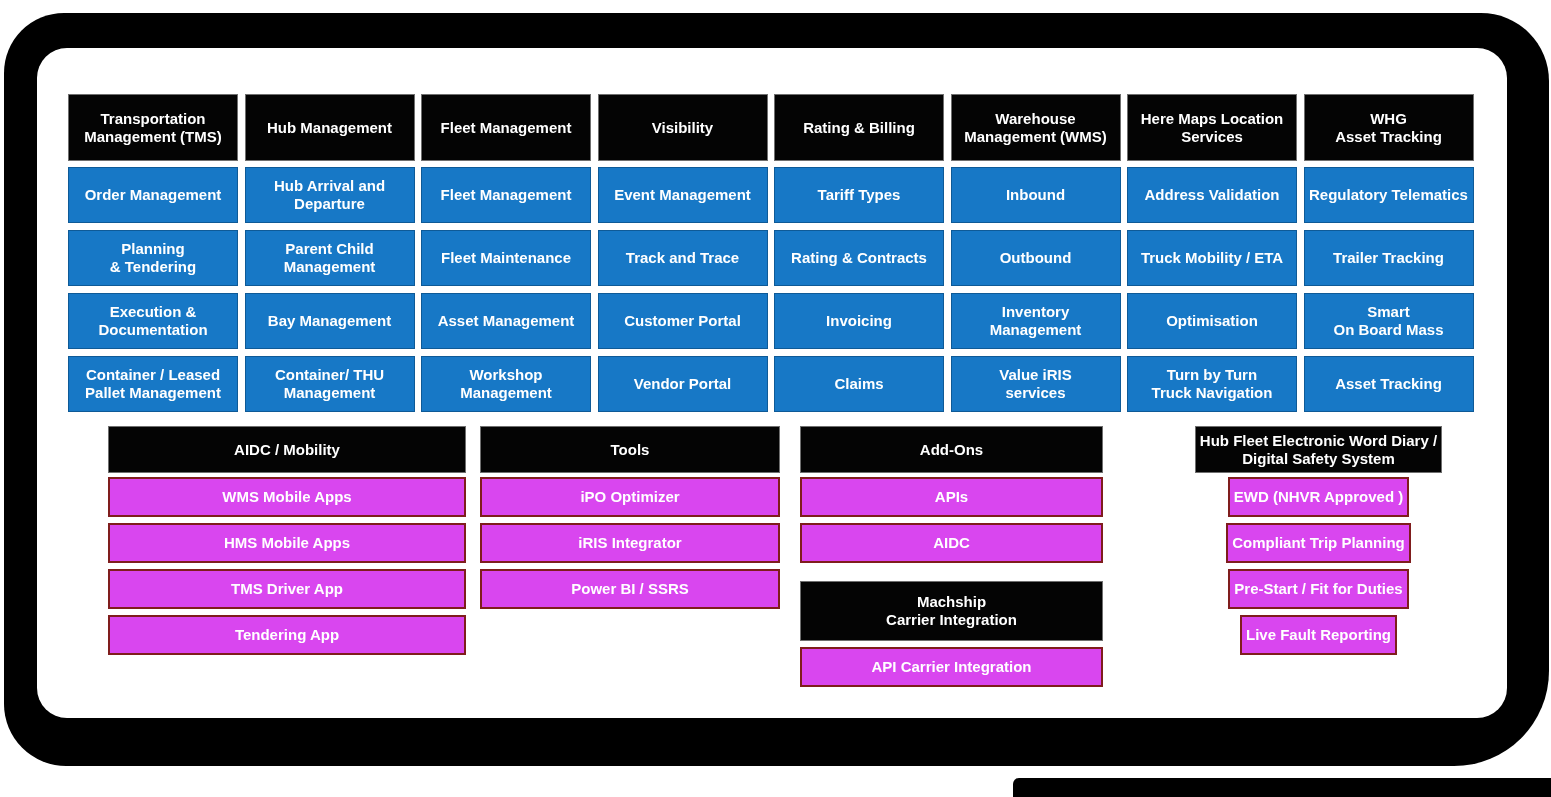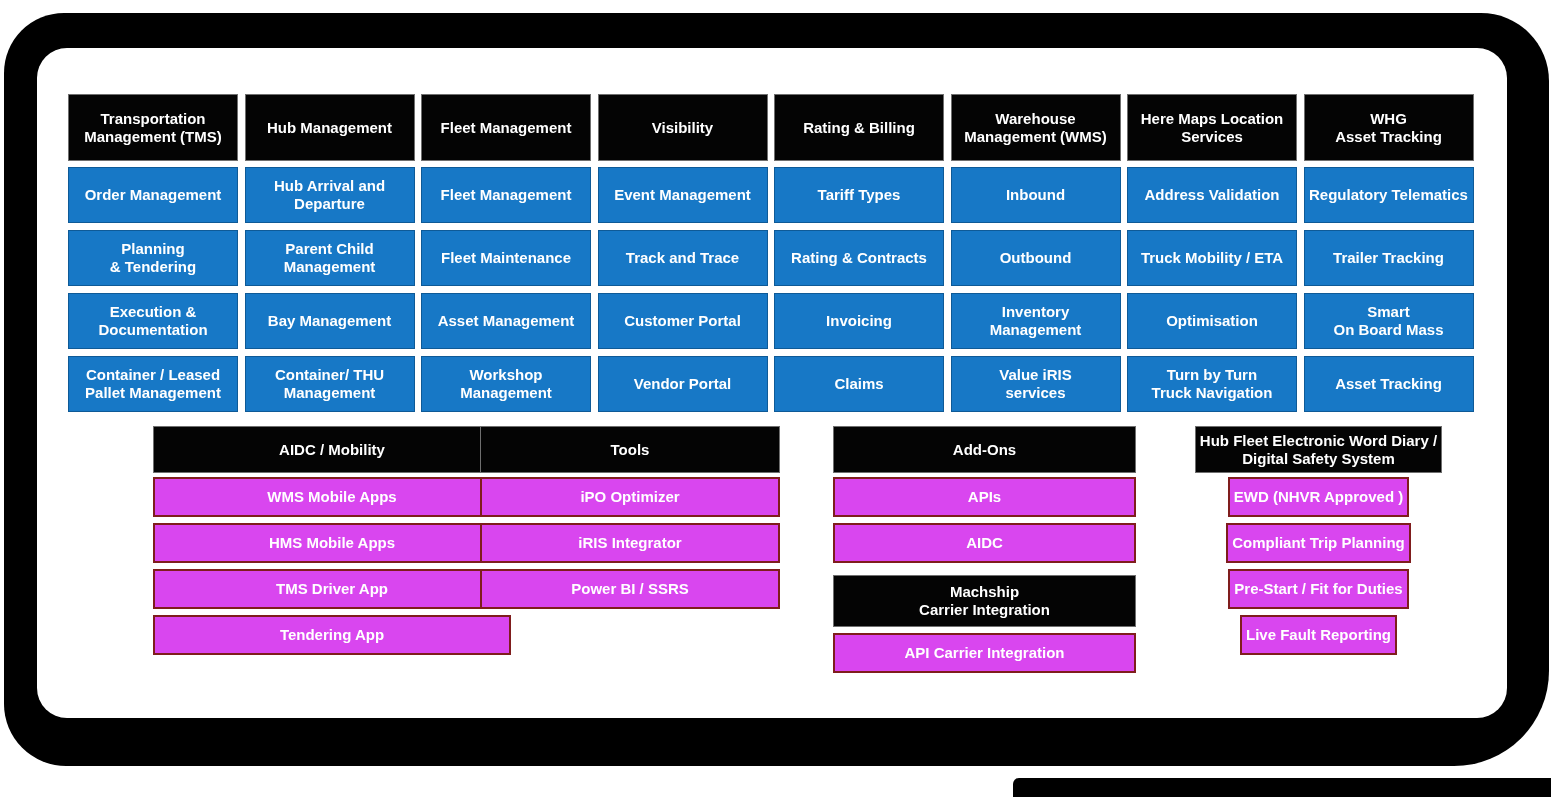--- a/index.html
+++ b/index.html
@@ -18,26 +18,26 @@
   .top-grid{position:absolute;left:68px;top:94px;display:flex;gap:6.5px;align-items:center;}
   .tcol{width:170px;display:flex;flex-direction:column;}
   .box{
     display:flex;align-items:center;justify-content:center;text-align:center;
     box-sizing:border-box;color:#fff;font-size:15px;font-weight:bold;
     line-height:1.2;white-space:pre-line;padding:0 4px;
   }
   .hdr{height:67px;margin-bottom:6px;background:#040404;border:1px solid #6f6f6f;}
   .cell{height:56px;margin-bottom:7px;background:#1778c6;border:1px solid #0e5a97;}
   .bgroup{position:absolute;top:426px;display:flex;flex-direction:column;}
-  #g-aidc{left:108px;width:358px;margin-left:45px;}
+  #g-aidc{left:108px;width:358px;}
   #g-tools{left:480px;width:300px;}
-  #g-addons{left:833px;width:303px;}
+  #g-addons{left:800px;width:303px;}
   #g-hubfleet{left:1187px;width:263px;align-items:center;}
   .bhdr{height:47px;margin-bottom:4px;background:#040404;border:1px solid #6f6f6f;}
-  .bsubhdr{height:52px;margin-top:6px;margin-bottom:6px;background:#040404;border:1px solid #6f6f6f;}
+  .bsubhdr{height:60px;margin-top:12px;margin-bottom:6px;background:#040404;border:1px solid #6f6f6f;}
   .bbar{height:40px;margin-bottom:6px;background:#d946ef;border:2px solid #7f1d1d;}
   .bottom-strip{
     position:absolute;left:1013px;top:778px;width:538px;height:19px;
     background:#000;border-top-left-radius:6px;
   }
 </style>
 </head>
 <body>
 
 <div class="frame-black"></div>

